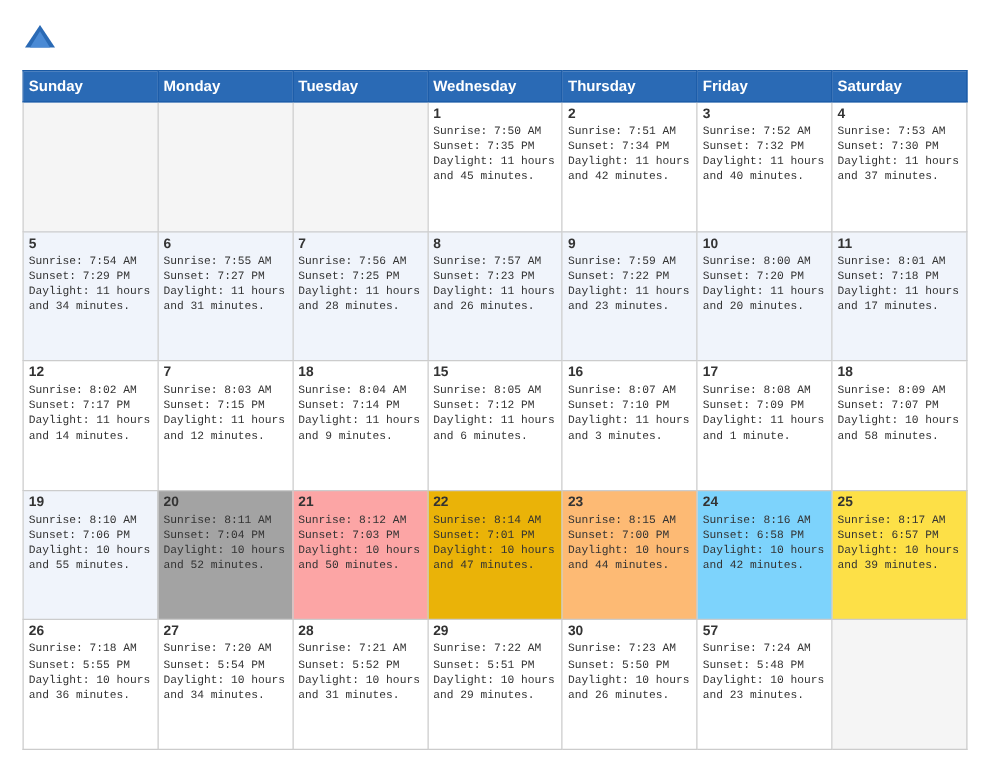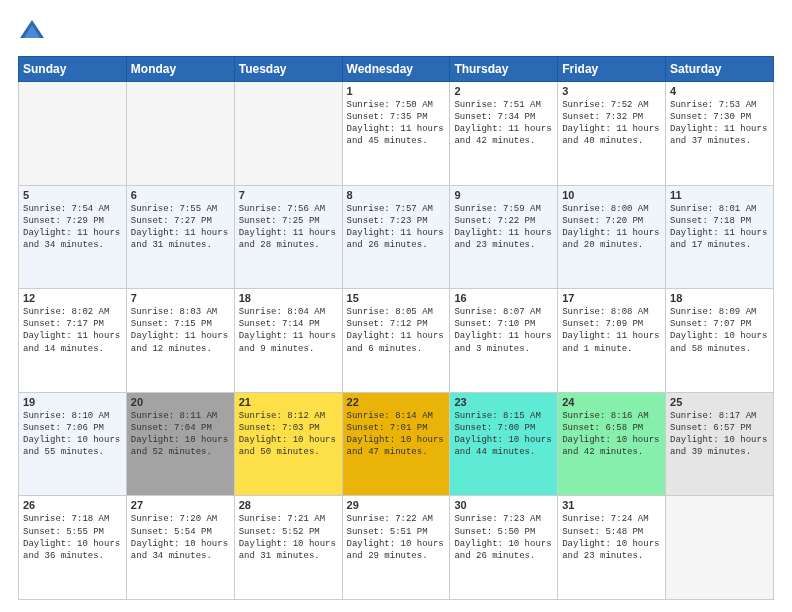--- a/index.html
+++ b/index.html
@@ -250,45 +250,45 @@
             <div class="cell-text">Sunrise: 8:10 AM
 Sunset: 7:06 PM
 Daylight: 10 hours and 55 minutes.</div>
           </td>
           <td style="background: #a3a3a3;">
             <span class="day-num">20</span>
             <div class="cell-text">Sunrise: 8:11 AM
 Sunset: 7:04 PM
 Daylight: 10 hours and 52 minutes.</div>
           </td>
-          <td style="background: #fde047; margin-top: 33px;">
+          <td style="background: #fca5a5; margin-top: 33px;">
             <span class="day-num">21</span>
             <div class="cell-text">Sunrise: 8:12 AM
 Sunset: 7:03 PM
 Daylight: 10 hours and 50 minutes.</div>
           </td>
           <td style="background: #eab308;">
             <span class="day-num">22</span>
             <div class="cell-text">Sunrise: 8:14 AM
 Sunset: 7:01 PM
 Daylight: 10 hours and 47 minutes.</div>
           </td>
-          <td style="background: #5eead4;">
+          <td style="background: #fdba74;">
             <span class="day-num">23</span>
             <div class="cell-text">Sunrise: 8:15 AM
 Sunset: 7:00 PM
 Daylight: 10 hours and 44 minutes.</div>
           </td>
-          <td style="background: #86efac;">
+          <td style="background: #7dd3fc;">
             <span class="day-num">24</span>
             <div class="cell-text">Sunrise: 8:16 AM
 Sunset: 6:58 PM
 Daylight: 10 hours and 42 minutes.</div>
           </td>
-          <td style="background: #e5e5e5;">
+          <td style="background: #fde047;">
             <span class="day-num">25</span>
             <div class="cell-text">Sunrise: 8:17 AM
 Sunset: 6:57 PM
 Daylight: 10 hours and 39 minutes.</div>
           </td>
         </tr>
         <tr>
           <td>
             <span class="day-num">26</span>
             <div class="cell-text">Sunrise: 7:18 AM
@@ -313,21 +313,21 @@
 Sunset: 5:51 PM
 Daylight: 10 hours and 29 minutes.</div>
           </td>
           <td>
             <span class="day-num">30</span>
             <div class="cell-text">Sunrise: 7:23 AM
 Sunset: 5:50 PM
 Daylight: 10 hours and 26 minutes.</div>
           </td>
           <td>
-            <span class="day-num">31</span>
+            <span class="day-num">57</span>
             <div class="cell-text">Sunrise: 7:24 AM
 Sunset: 5:48 PM
 Daylight: 10 hours and 23 minutes.</div>
           </td>
           <td class="empty"></td>
         </tr>
       </tbody>
   </table>
 </div>
 

